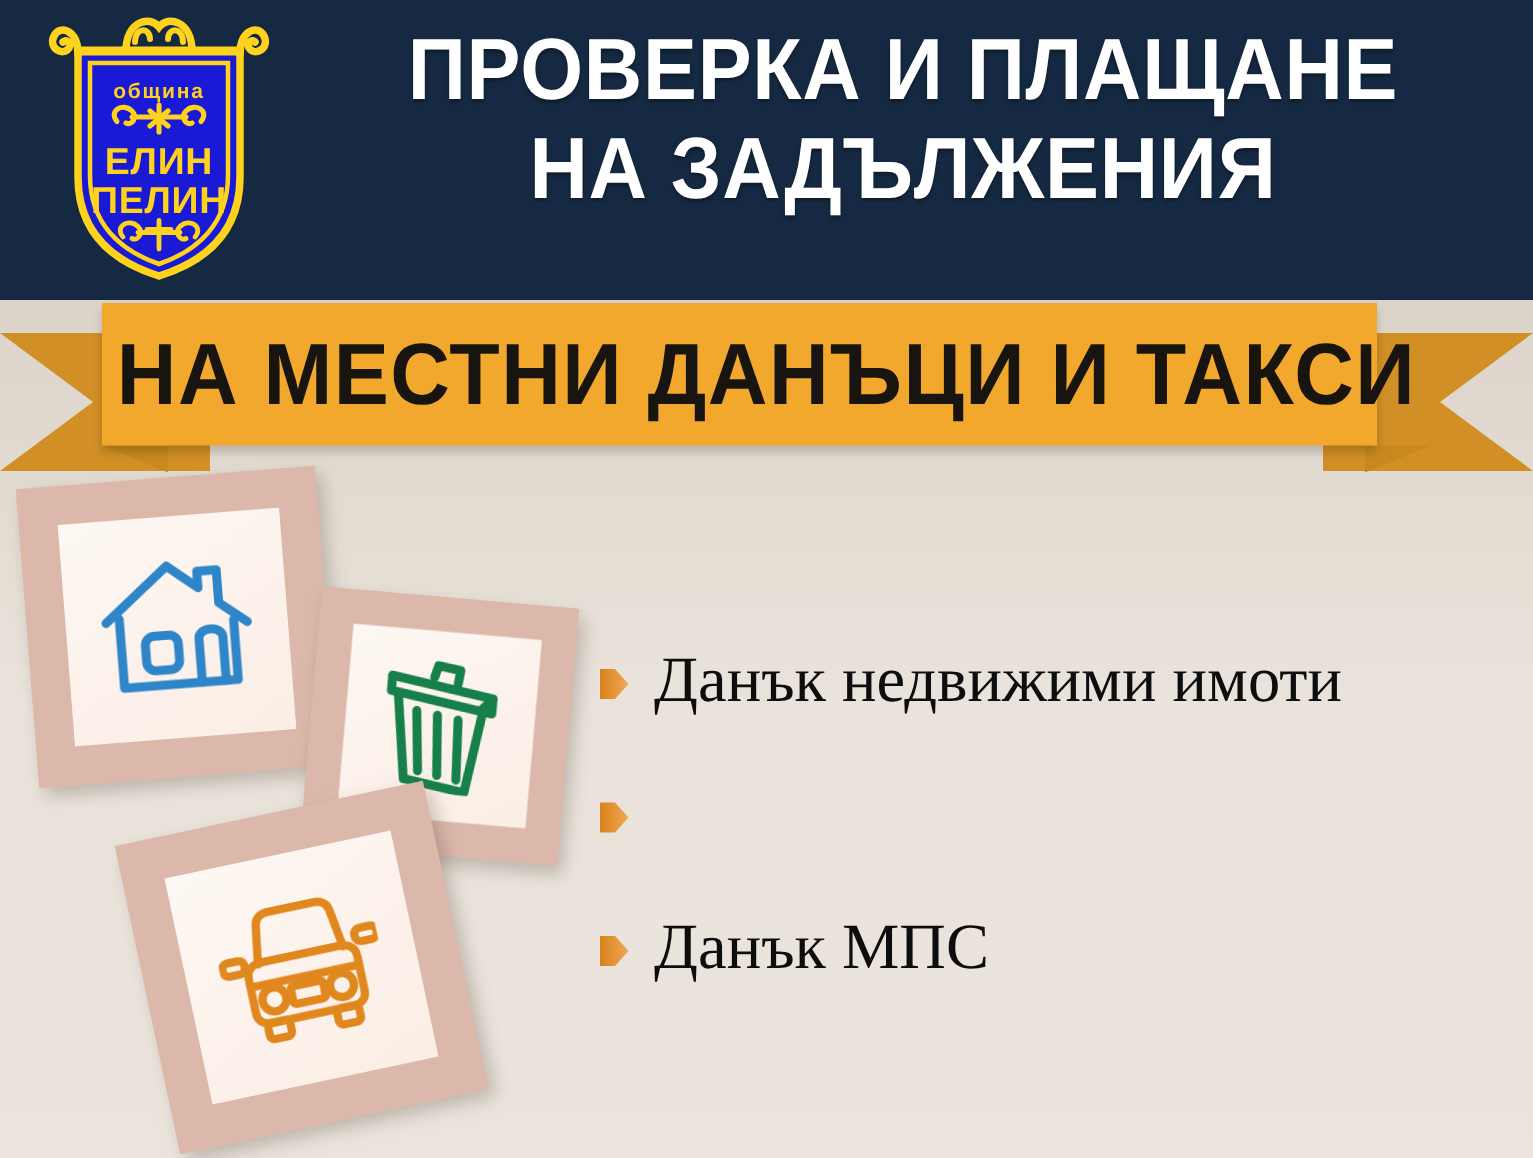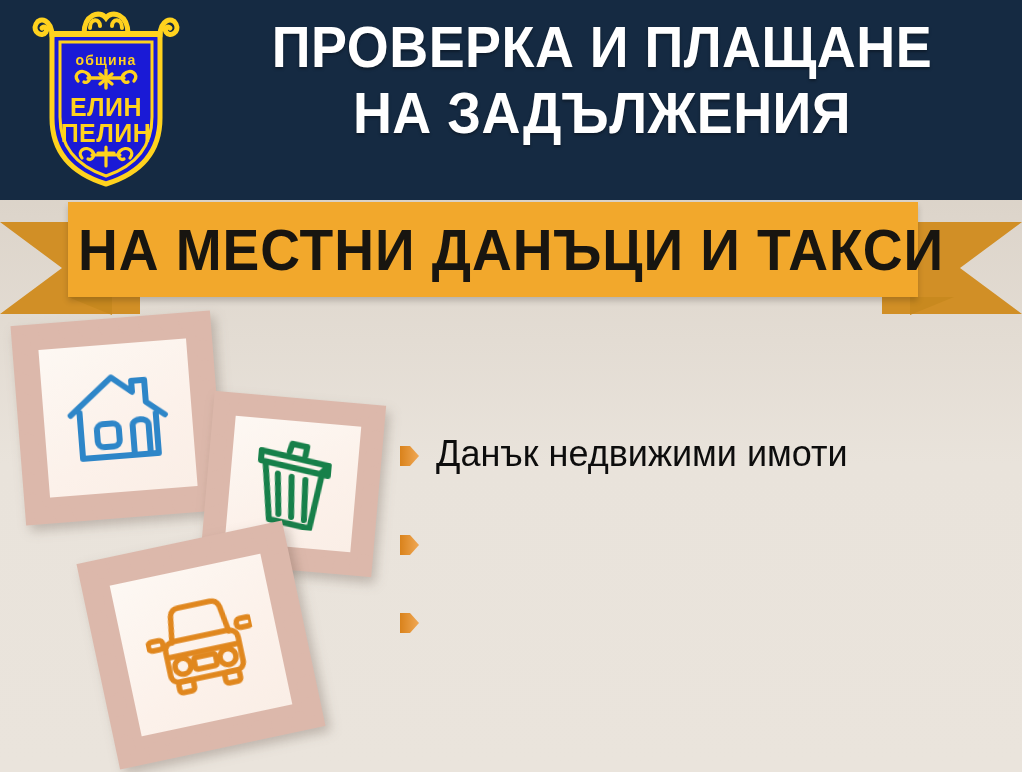--- a/index.html
+++ b/index.html
@@ -102,22 +102,22 @@
   }
   .list-item{
     display:flex;align-items:center;
     margin-bottom:52px;
   }
   .bullet{
     flex:0 0 auto;width:19px;height:22px;margin-right:17px;margin-top:4px;
   }
   .bullet svg{display:block;}
   .list-label{
-    font-family:Liberation Sans, sans-serif;
-    font-size:36px;line-height:48px;
+    font-family:Liberation Serif, serif;
+    font-size:43px;line-height:48px;
     color:#0d0d0d;
     white-space:nowrap;
   }
 </style>
 </head>
 <body>
 
 <div class="poster">
 
   <div class="header">
@@ -382,17 +382,18 @@
         <svg width="19" height="22" viewBox="0 0 19 22" aria-hidden="true">
           <defs>
             <linearGradient id="bg2" x1="0" y1="0" x2="1" y2="0">
               <stop offset="0%" stop-color="#d9821b"></stop>
                 <stop offset="100%" stop-color="#f0a855"></stop>
             </linearGradient>
           </defs>
           <path d="M0 1 H10 L19 11 L10 21 H0 Z" fill="url(#bg2)"></path>
         </svg>
       </span>
+      <span class="list-label">Данък МПС</span>
     </div>
 
   </div>
 
 </div>
 
 </body></html>

